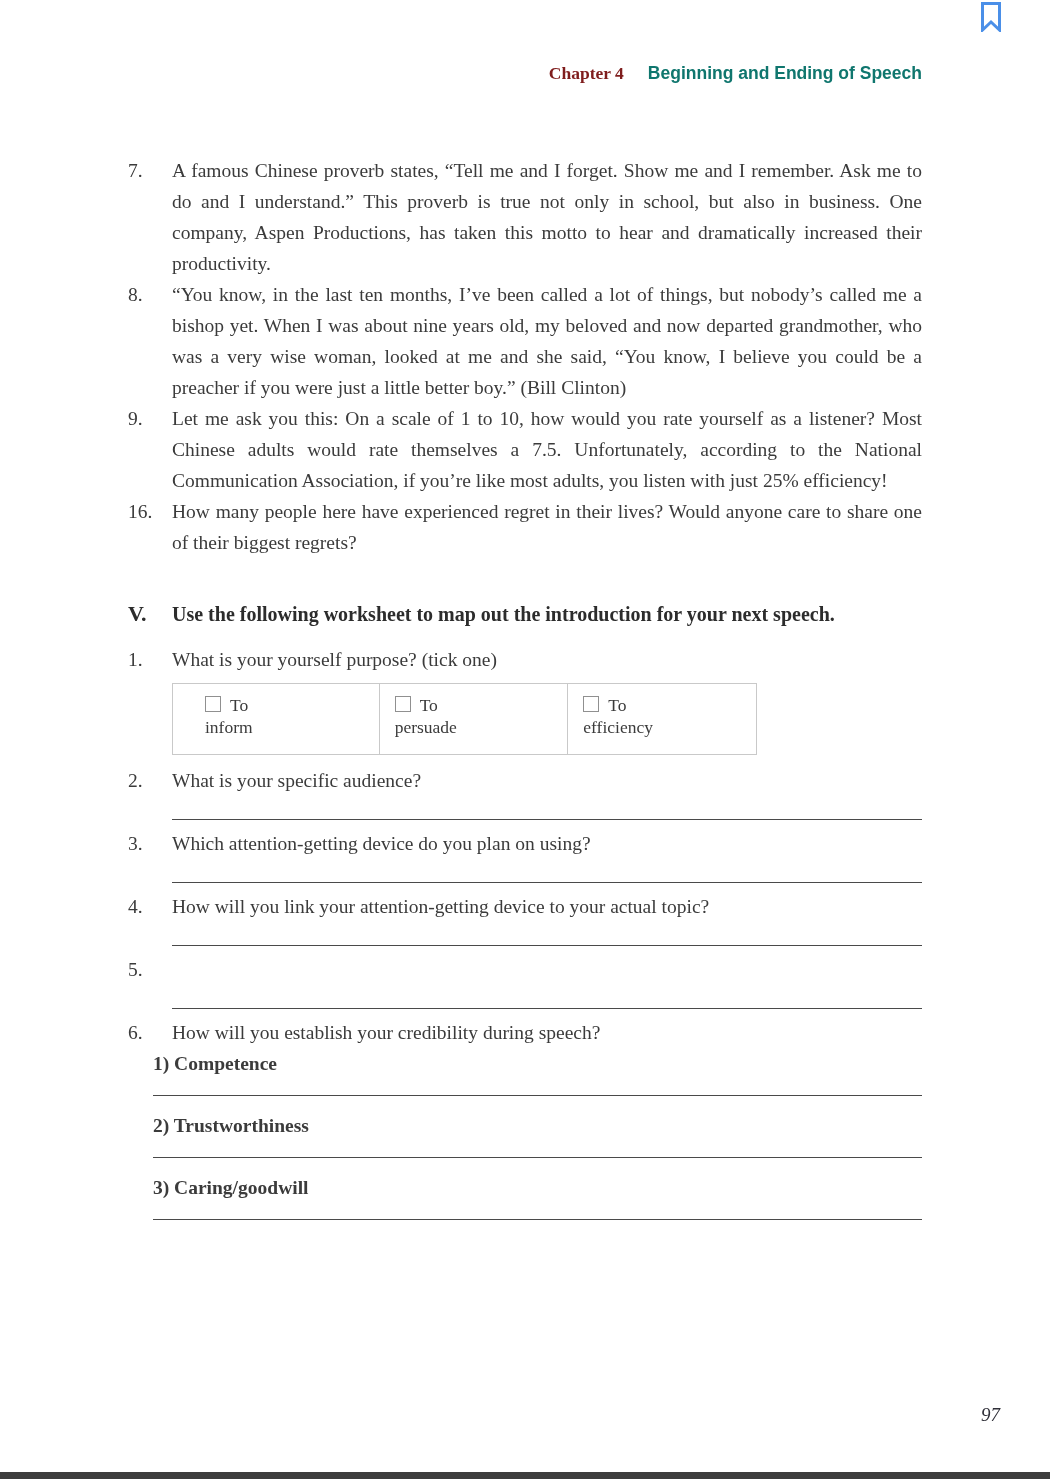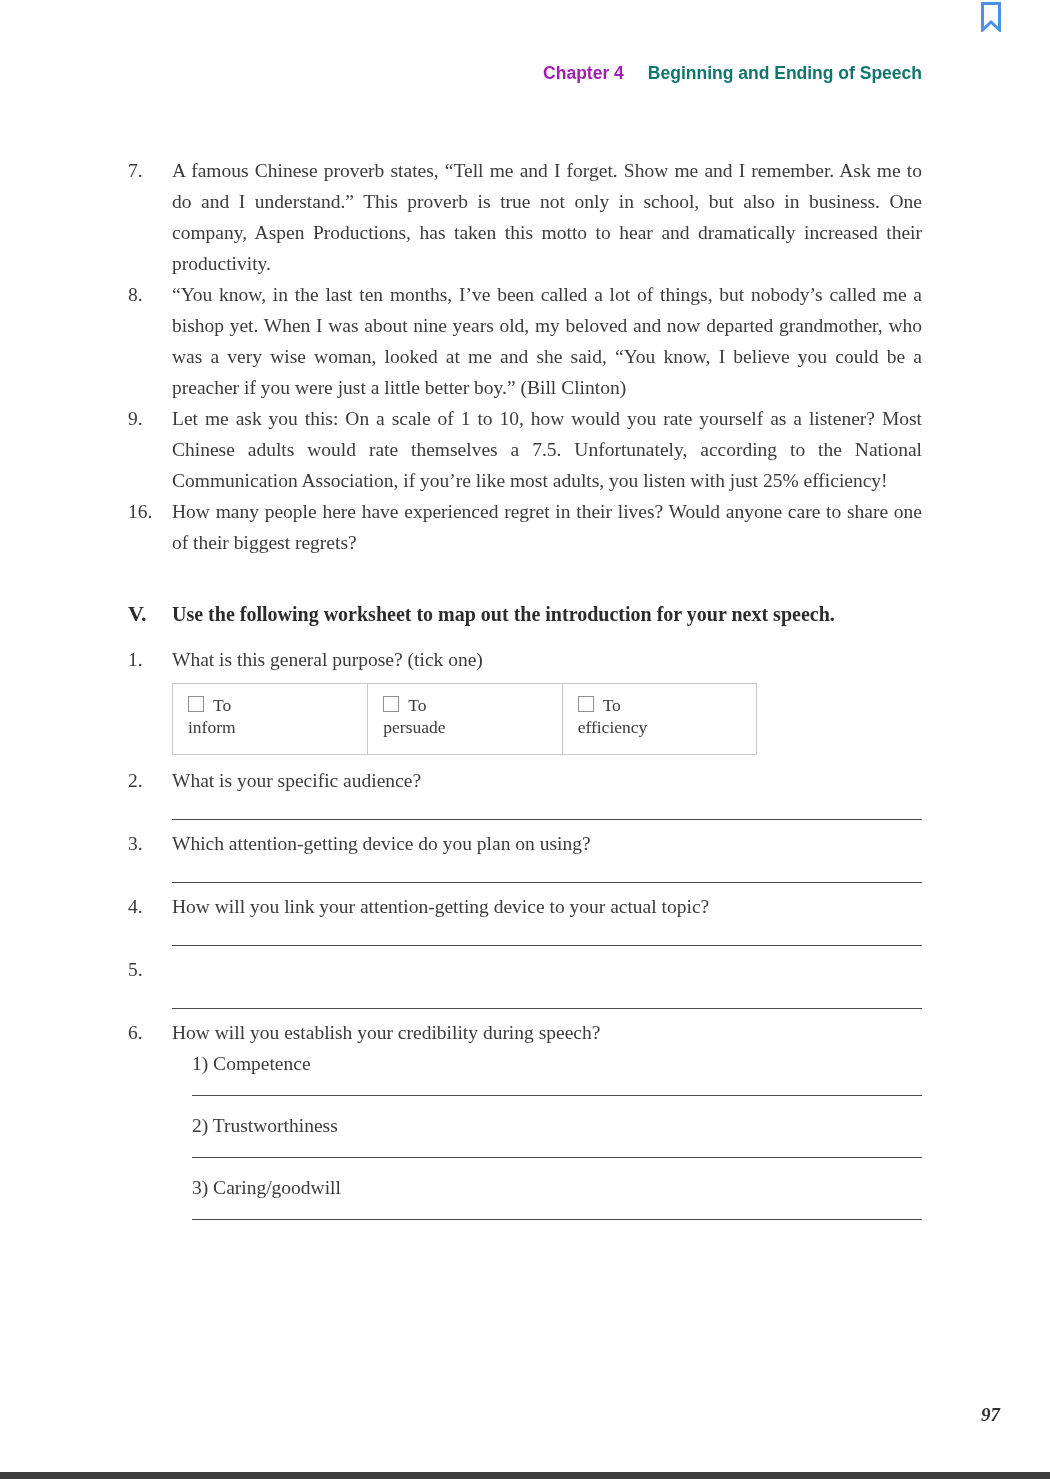--- a/index.html
+++ b/index.html
@@ -10,21 +10,21 @@
     overflow:hidden;
     font-family:"Liberation Serif","DejaVu Serif",serif;
     color:#3b3b3b;
   }
   
   .running-head{
     position:absolute;top:63px;right:128px;
     font-family:"Liberation Sans","DejaVu Sans",sans-serif;
     font-size:17.5px;font-weight:600;white-space:nowrap;
   }
-  .running-head .chapter{color:#a21caf;margin-right:24px;}
+  .running-head .chapter{color:#7f1d1d;margin-right:24px;font-family:Liberation Serif, serif;}
   .running-head .title{color:#0f766e;}
   
   .bookmark{position:absolute;top:2px;left:980px;width:22px;height:30px;}
   
   .content{
     position:absolute;left:128px;top:155px;width:794px;
     font-size:19.5px;line-height:31px;
   }
   .li-row{display:flex;}
   .li-num{flex:0 0 44px;}
@@ -32,40 +32,40 @@
   
   .sec-head{display:flex;margin-top:42px;font-weight:bold;color:#2c2c2c;font-size:20px;line-height:28px;}
   .sec-num{flex:0 0 44px;font-size:22px;}
   
   .q-row{display:flex;}
   .q1{margin-top:16px;}
   .purpose-table{
     margin:8px 0 0 44px;width:585px;height:72px;
     display:grid;grid-template-columns:repeat(3,1fr);
     border:1px solid #c9c9c9;box-sizing:border-box;
-    font-size:17.5px;line-height:22px;
+    font-size:17.5px;line-height:22px;padding-left:17px;
   }
   .purpose-cell{padding:10px 0 0 15px;border-left:1px solid #c9c9c9;}
   .purpose-cell:first-child{border-left:none;}
   .checkbox{
     display:inline-block;width:14px;height:14px;
     border:1.5px solid #909090;vertical-align:-1px;margin-right:9px;
     background:#fff;
   }
   .opt-word{margin-top:0;}
   .q-block{margin-top:8px;}
   .q-block.first{margin-top:10px;}
   .fill-line{margin:23px 0 0 44px;border-bottom:1.5px solid #4a4a4a;}
-  .sub-block{margin-left:64px;}
+  .sub-block{margin-left:25px;font-weight:bold;}
   .sub-block .sub-line{margin:16px 0 0 0;border-bottom:1.5px solid #4a4a4a;}
   .sub-gap{margin-top:14px;}
   
   .page-number{
     position:absolute;top:1404px;left:981px;
-    font-size:19px;font-weight:bold;font-style:italic;color:#2f2f38;
+    font-size:19px;font-weight:normal;font-style:italic;color:#2f2f38;
   }
   .bottom-bar{
     position:absolute;left:0;bottom:0;width:100%;height:7px;background:#3d3d3d;
   }
 </style>
 </head>
 <body>
 
 <div class="page">
 
@@ -96,21 +96,21 @@
       <div class="li-text">How many people here have experienced regret in their lives? Would anyone care to share one of their biggest regrets?</div>
     </div>
 
     <div class="sec-head">
       <div class="sec-num">V.</div>
       <div>Use the following worksheet to map out the introduction for your next speech.</div>
     </div>
 
     <div class="q-row q1">
       <div class="li-num">1.</div>
-      <div>What is this general purpose? (tick one)</div>
+      <div>What is your yourself purpose? (tick one)</div>
     </div>
 
     <div class="purpose-table">
       <div class="purpose-cell">
         <div><span class="checkbox"></span><span>To</span></div>
         <div class="opt-word">inform</div>
       </div>
       <div class="purpose-cell">
         <div><span class="checkbox"></span><span>To</span></div>
         <div class="opt-word">persuade</div>

